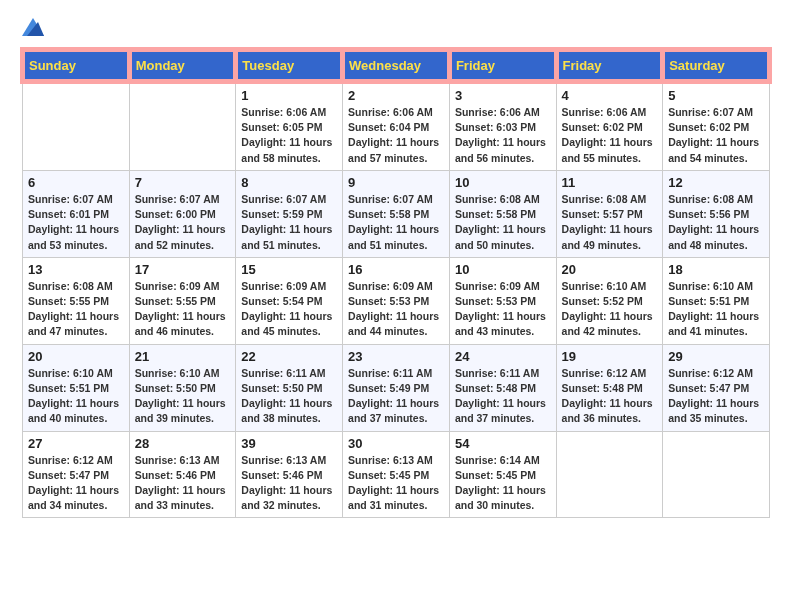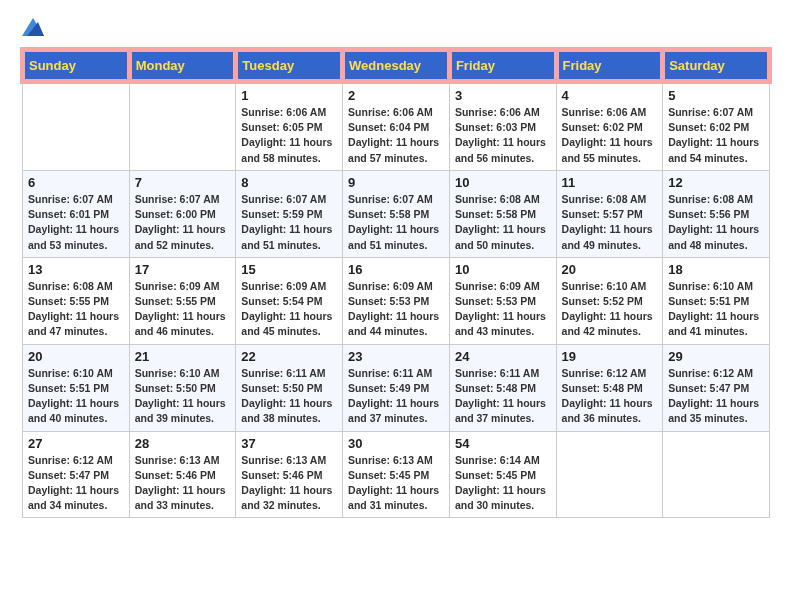--- a/index.html
+++ b/index.html
@@ -233,21 +233,21 @@
       <tr>
         <td>
           <span class="day-num">27</span>
           <div class="day-info">Sunrise: 6:12 AM<br>Sunset: 5:47 PM<br>Daylight: 11 hours and 34 minutes.</div>
         </td>
         <td>
           <span class="day-num">28</span>
           <div class="day-info">Sunrise: 6:13 AM<br>Sunset: 5:46 PM<br>Daylight: 11 hours and 33 minutes.</div>
         </td>
         <td>
-          <span class="day-num">37</span>
+          <span class="day-num">39</span>
           <div class="day-info">Sunrise: 6:13 AM<br>Sunset: 5:46 PM<br>Daylight: 11 hours and 32 minutes.</div>
         </td>
         <td>
           <span class="day-num">30</span>
           <div class="day-info">Sunrise: 6:13 AM<br>Sunset: 5:45 PM<br>Daylight: 11 hours and 31 minutes.</div>
         </td>
         <td>
           <span class="day-num">54</span>
           <div class="day-info">Sunrise: 6:14 AM<br>Sunset: 5:45 PM<br>Daylight: 11 hours and 30 minutes.</div>
         </td>

